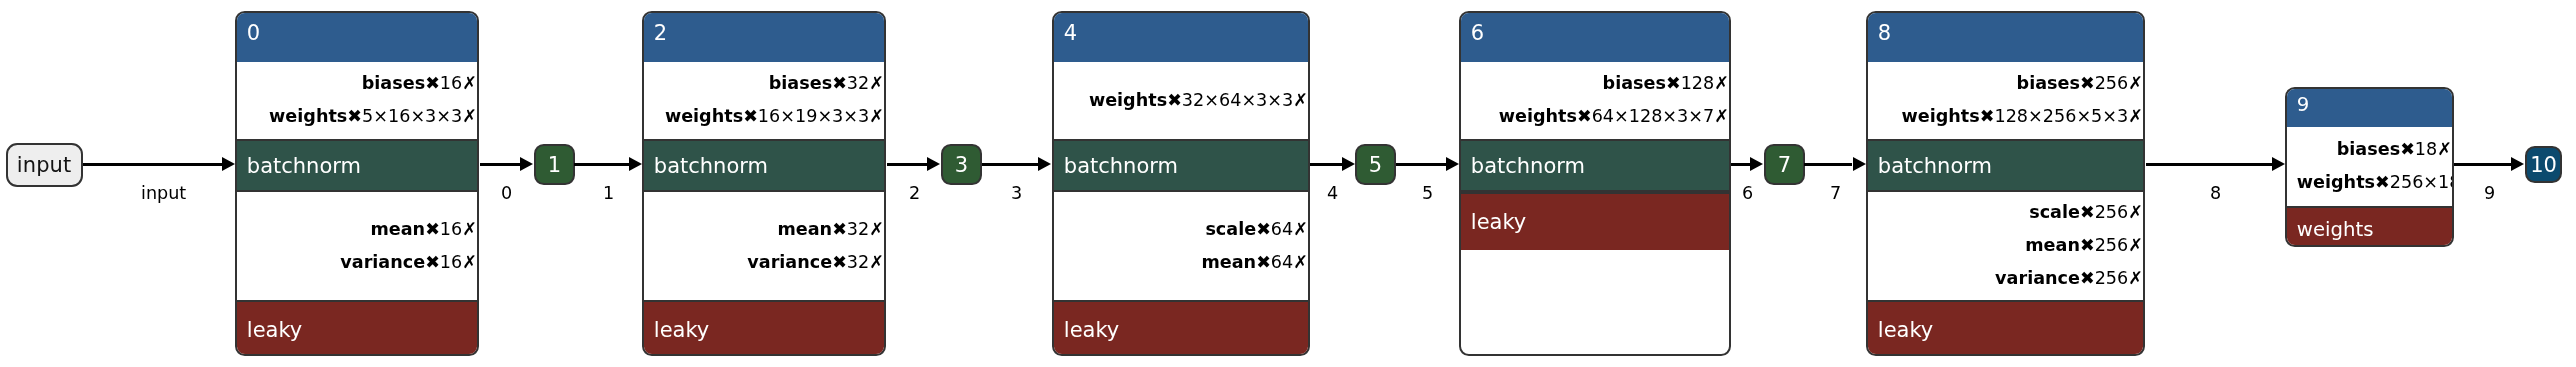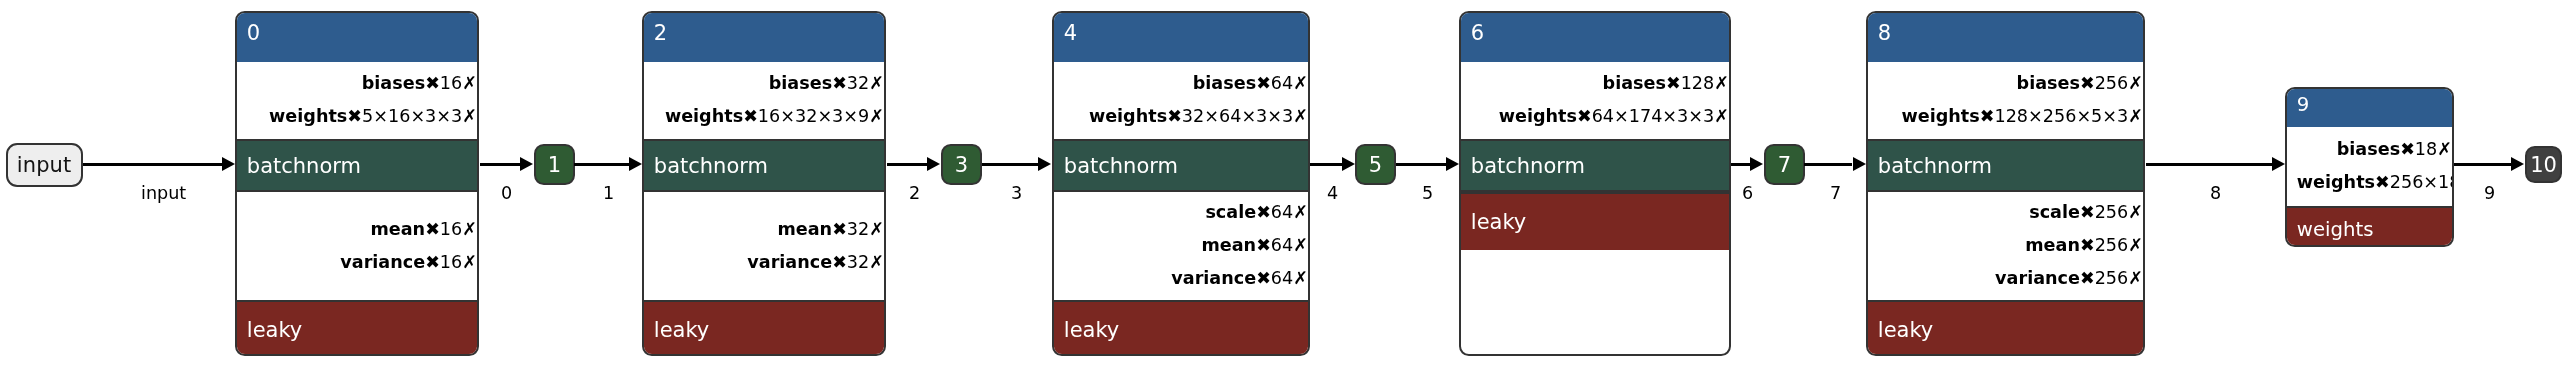--- a/index.html
+++ b/index.html
@@ -111,21 +111,21 @@
     border: 2.8px solid #333333;
     border-radius: 9.8px;
     display: flex;
     align-items: center;
     justify-content: center;
     color: #ffffff;
     font-size: 21px;
     font-family: "DejaVu Sans", sans-serif;
   }
   .small-node.pool { background: #2F5B33; }
-  .small-node.out  { background: #404040; align-items: center; }
+  .small-node.out  { background: #0c4a6e; align-items: center; }
 
   
   .edge-line {
     height: 2.8px;
     background: #000000;
   }
   .edge-head {
     width: 0; height: 0;
     border-top: 7.7px solid transparent;
     border-bottom: 7.7px solid transparent;
@@ -159,56 +159,54 @@
         <div class="prow"><b>variance</b><span class="dim">✖16✗</span></div>
       </div>
       <div class="blk-act" style="height: 58px; flex: 0 0 58px;">
         <span>leaky</span>
       </div>
     </div>
     <div class="block abs" style="left: 642px; top: 11.2px; width: 244px; height: 345px;">
       <div class="blk-header" style="height: 49px; flex: 0 0 49px;"><span>2</span></div>
       <div class="blk-params" style="height: 77px; flex: 0 0 77px;">
         <div class="prow"><b>biases</b><span class="dim">✖32✗</span></div>
-        <div class="prow"><b>weights</b><span class="dim">✖16×32×3×9✗</span></div>
+        <div class="prow"><b>weights</b><span class="dim">✖16×19×3×3✗</span></div>
       </div>
       <div class="blk-norm" style="height: 53px; flex: 0 0 53px;">
         <span>batchnorm</span>
       </div>
       <div class="blk-params" style="height: 108px; flex: 0 0 108px;">
         <div class="prow"><b>mean</b><span class="dim">✖32✗</span></div>
         <div class="prow"><b>variance</b><span class="dim">✖32✗</span></div>
       </div>
       <div class="blk-act" style="height: 58px; flex: 0 0 58px;">
         <span>leaky</span>
       </div>
     </div>
     <div class="block abs" style="left: 1052px; top: 11.2px; width: 258px; height: 345px;">
       <div class="blk-header" style="height: 49px; flex: 0 0 49px;"><span>4</span></div>
       <div class="blk-params" style="height: 77px; flex: 0 0 77px;">
-        <div class="prow"><b>biases</b><span class="dim">✖64✗</span></div>
         <div class="prow"><b>weights</b><span class="dim">✖32×64×3×3✗</span></div>
       </div>
       <div class="blk-norm" style="height: 53px; flex: 0 0 53px;">
         <span>batchnorm</span>
       </div>
       <div class="blk-params" style="height: 108px; flex: 0 0 108px;">
         <div class="prow"><b>scale</b><span class="dim">✖64✗</span></div>
         <div class="prow"><b>mean</b><span class="dim">✖64✗</span></div>
-        <div class="prow"><b>variance</b><span class="dim">✖64✗</span></div>
       </div>
       <div class="blk-act" style="height: 58px; flex: 0 0 58px;">
         <span>leaky</span>
       </div>
     </div>
     <div class="block abs" style="left: 1459px; top: 11.2px; width: 272px; height: 345px;">
       <div class="blk-header" style="height: 49px; flex: 0 0 49px;"><span>6</span></div>
       <div class="blk-params" style="height: 77px; flex: 0 0 77px;">
         <div class="prow"><b>biases</b><span class="dim">✖128✗</span></div>
-        <div class="prow"><b>weights</b><span class="dim">✖64×174×3×3✗</span></div>
+        <div class="prow"><b>weights</b><span class="dim">✖64×128×3×7✗</span></div>
       </div>
       <div class="blk-norm" style="height: 53px; flex: 0 0 53px;">
         <span>batchnorm</span>
       </div>
       <div class="blk-act" style="height: 58px; flex: 0 0 58px;">
         <span>leaky</span>
       </div>
     </div>
     <div class="block abs" style="left: 1866px; top: 11.2px; width: 279px; height: 345px;">
       <div class="blk-header" style="height: 49px; flex: 0 0 49px;"><span>8</span></div>

